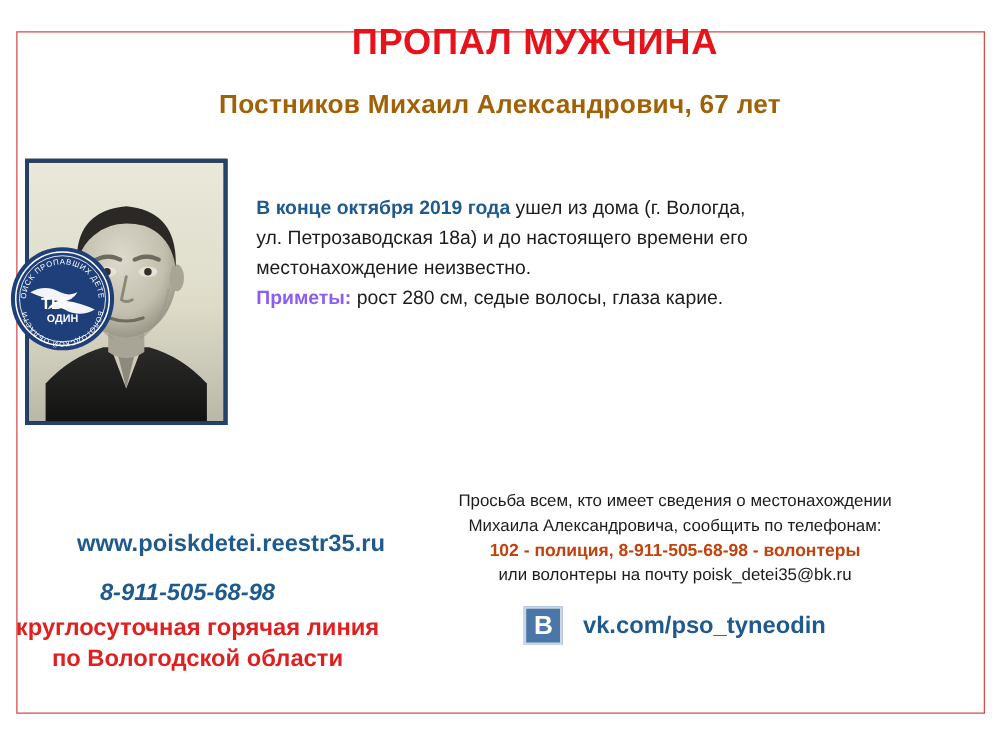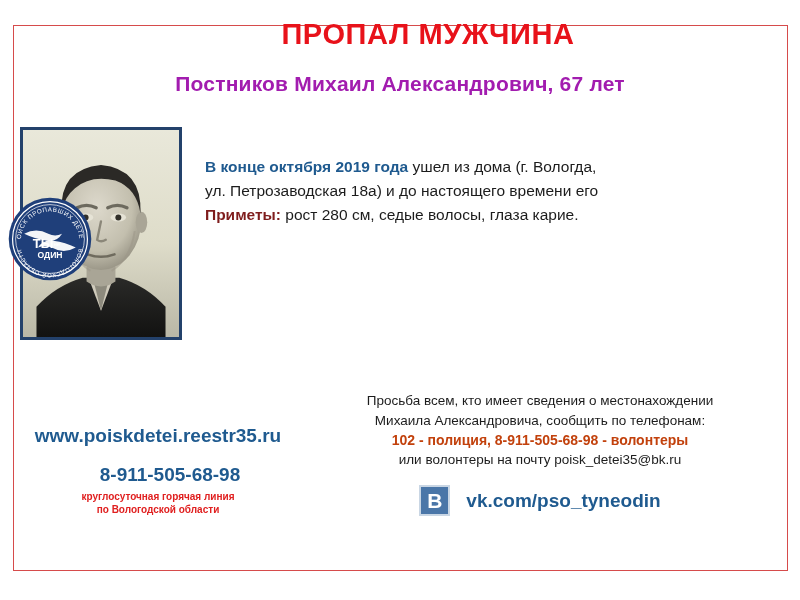--- a/index.html
+++ b/index.html
@@ -40,21 +40,21 @@
     letter-spacing: 0.6px;
     padding-left: 28px;
   }
 
   #person-name {
     position: absolute;
     left: 0;
     top: 72px;
     width: 100%;
     text-align: center;
-    color: #a21caf;
+    color: #a16207;
     font-size: 21px;
     font-weight: bold;
     letter-spacing: 0.2px;
   }
 
   
   #photo-wrap {
     position: absolute;
     left: 20px;
     top: 127px;
@@ -84,52 +84,53 @@
   #details {
     position: absolute;
     left: 205px;
     top: 155px;
     width: 555px;
     color: #1c1c1c;
     font-size: 15.5px;
     line-height: 1.55;
   }
   #details .lead { color: #1f5a8f; font-weight: bold; margin-top: 20px; }
-  #details .label { color: #7f1d1d; font-weight: bold; }
+  #details .label { color: #8b5cf6; font-weight: bold; }
   #details p { margin: 0; }
 
   
   #site-url {
     position: absolute;
     left: 8px;
     top: 425px;
     width: 300px;
-    text-align: center;
+    text-align: right;
     color: #1f5a8f;
     font-size: 19px;
     font-weight: bold;
   }
   #hotline-number {
     position: absolute;
-    left: 20px;
+    left: 0;
     top: 464px;
     width: 300px;
     text-align: center;
     color: #1f5a8f;
     font-size: 19px;
     font-weight: bold;
+    font-style: italic;
   }
   #hotline-note {
     position: absolute;
     left: 8px;
     top: 490px;
     width: 300px;
     text-align: center;
     color: #e02020;
-    font-size: 10px;
+    font-size: 19px;
     font-weight: bold;
     line-height: 1.32;
   }
 
   
   #appeal-block {
     position: absolute;
     left: 320px;
     top: 391px;
     width: 440px;
@@ -251,20 +252,21 @@
     <textPath href="#sealBotArc" startOffset="50%" text-anchor="middle">ВОЛОГОДСКОЙ ОБЛАСТИ</textPath>
   </text>
   <text x="42" y="60" font-family="'Liberation Sans', sans-serif" font-size="15" font-weight="bold" fill="#ffffff" text-anchor="middle">ТЫ</text>
   <text x="58" y="58" font-family="'Liberation Sans', sans-serif" font-size="7" fill="#ffffff" text-anchor="middle">не</text>
   <text x="50" y="72" font-family="'Liberation Sans', sans-serif" font-size="10" font-weight="bold" fill="#ffffff" text-anchor="middle">ОДИН</text>
 </svg>
 
 <div id="details">
   <p><span class="lead">В конце октября 2019 года</span><span> ушел из дома (г. Вологда,</span></p>
   <p>ул. Петрозаводская 18а) и до настоящего времени его</p>
+  <p>местонахождение неизвестно.</p>
   <p><span class="label">Приметы:</span><span> рост 280 см, седые волосы, глаза карие.</span></p>
 </div>
 
 <div id="site-url">www.poiskdetei.reestr35.ru</div>
 
 <div id="hotline-number">8-911-505-68-98</div>
 
 <div id="hotline-note">
   <div>круглосуточная горячая линия</div>
   <div>по Вологодской области</div>

